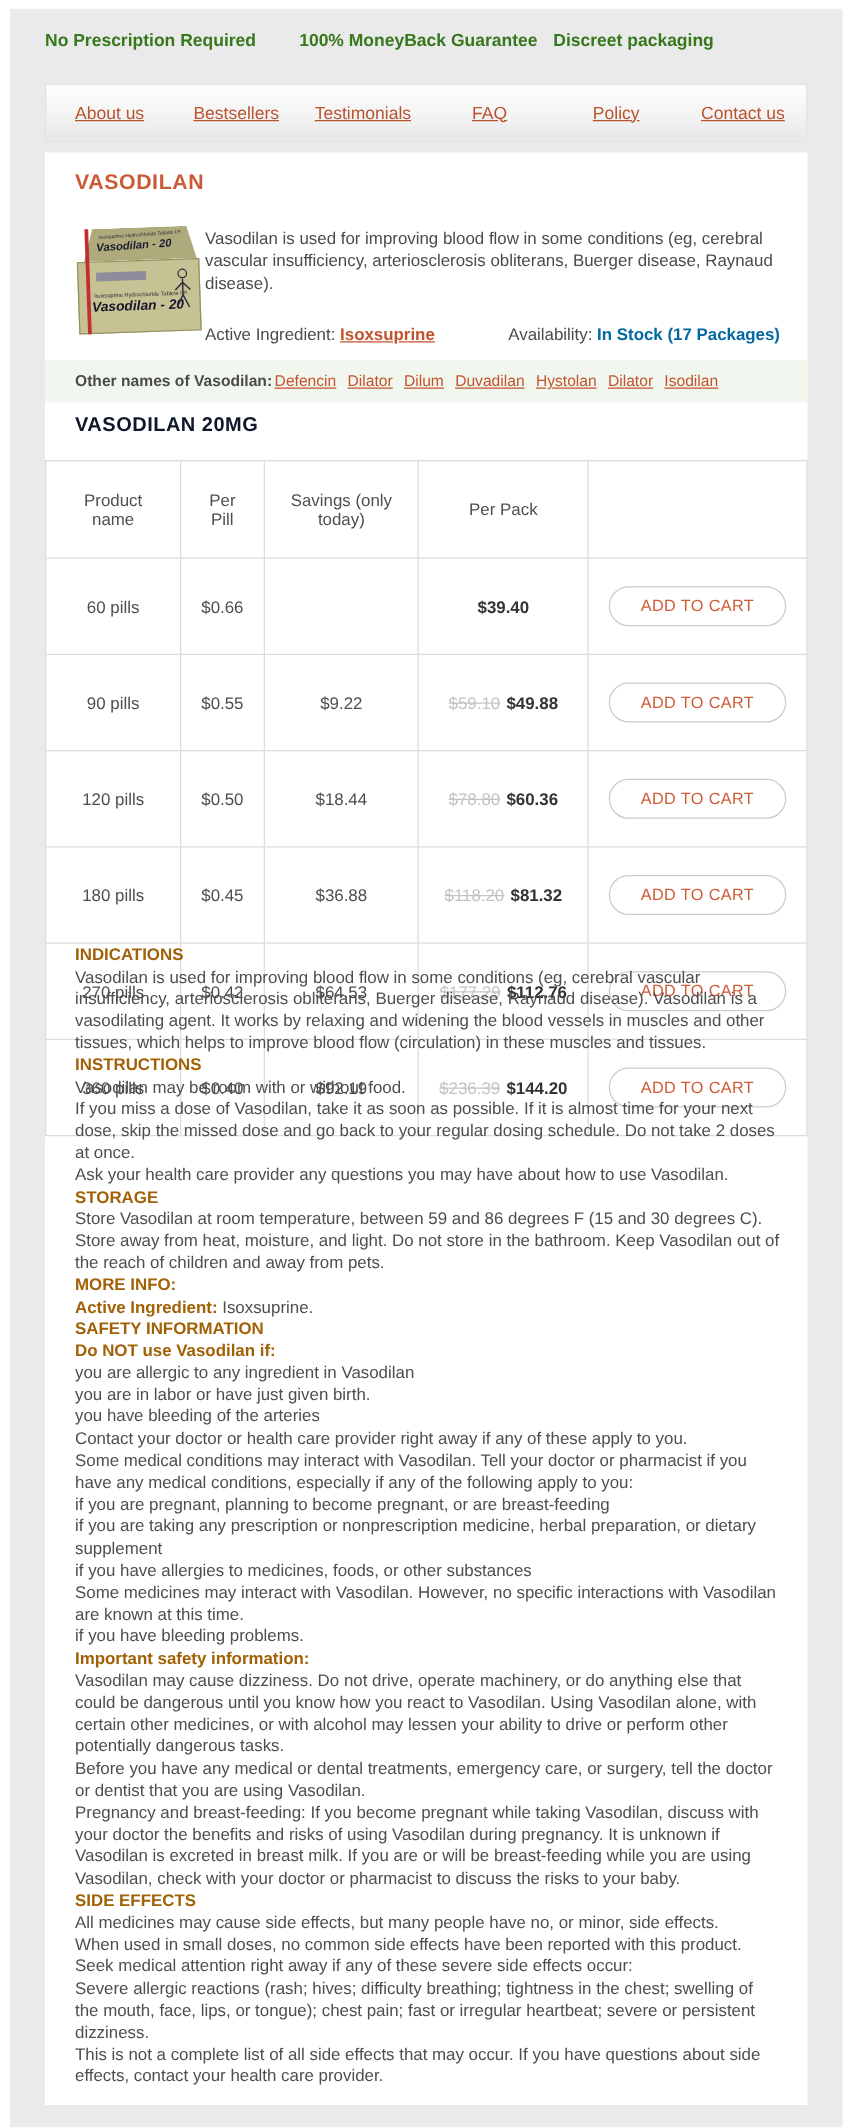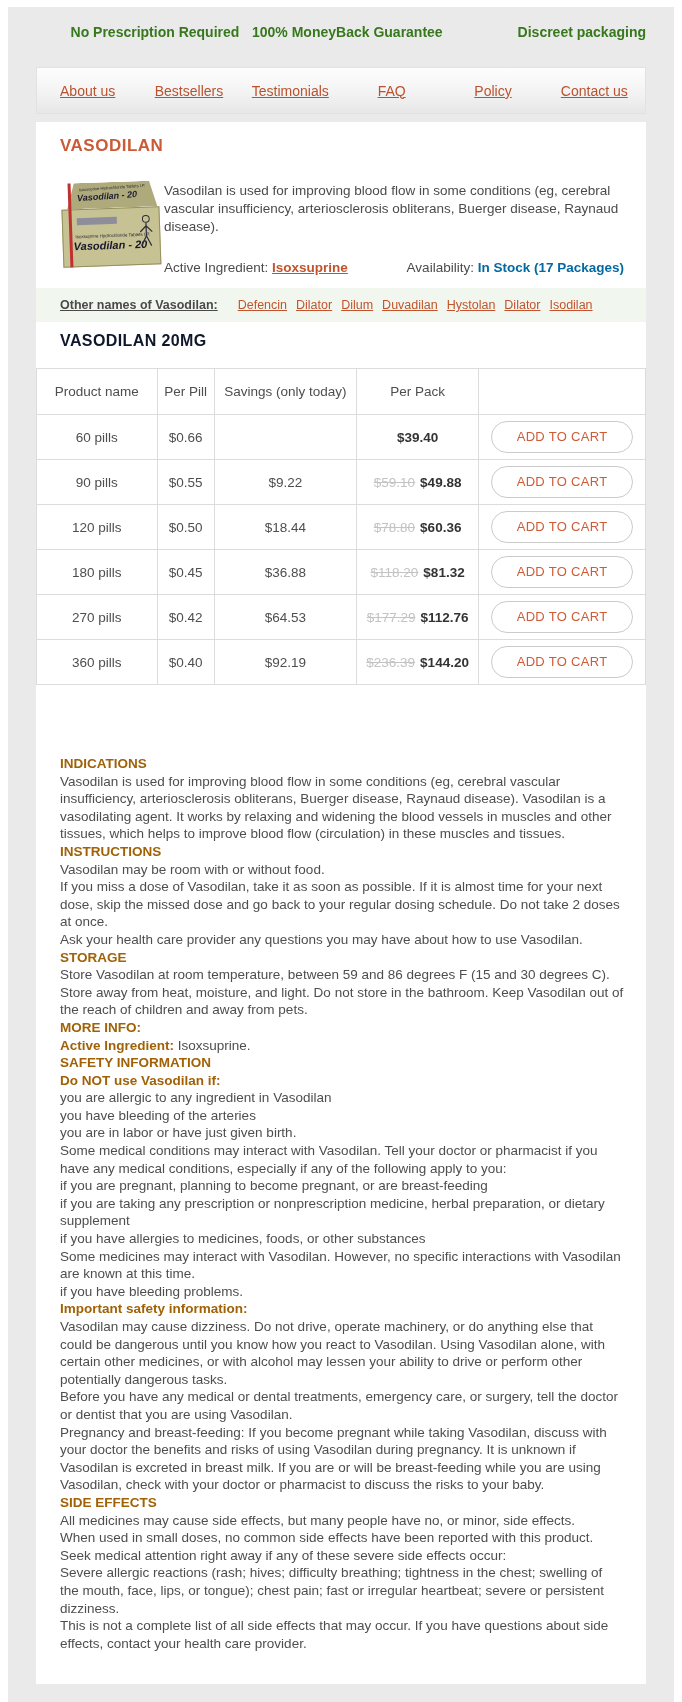--- a/index.html
+++ b/index.html
@@ -4,21 +4,21 @@
 <style>
   html,body{margin:0;padding:0;}
   body{
     width:682px;height:1702px;position:relative;background:#ffffff;
     font-family:"Liberation Sans",sans-serif;color:#4e4e4e;
   }
   .bg-band{position:absolute;left:8px;top:7px;width:666px;height:1695px;background:#eaeaeb;}
 
   
   .benefits-row{position:absolute;left:36px;top:24px;width:610px;display:flex;}
-  .benefit{flex:1;text-align:right;font-size:14px;font-weight:bold;color:#37781c;}
+  .benefit{flex:1;text-align:left;font-size:14px;font-weight:bold;color:#37781c;}
 
   
   .nav-bar{
     position:absolute;left:36px;top:67px;width:610px;height:47px;box-sizing:border-box;
     background:linear-gradient(180deg,#fdfdfd 0%,#f3f3f3 55%,#e7e7e7 100%);
     border:1px solid #e2e2e2;display:flex;align-items:center;
   }
   .nav-item{flex:1;text-align:center;}
   .nav-item a{color:#b9522e;font-size:14px;text-decoration:underline;cursor:pointer;}
 
@@ -45,30 +45,30 @@
   .box-figure{position:absolute;right:4px;top:6px;}
 
   .product-text{position:absolute;left:128px;top:60px;width:460px;}
   .product-desc{font-size:13.5px;line-height:18px;color:#4b4b4b;margin:0;}
   .ingredient-line{display:flex;justify-content:space-between;margin-top:24px;font-size:13.5px;color:#4b4b4b;}
   .ingredient-link{color:#c2542d;font-weight:bold;text-decoration:underline;cursor:pointer;}
   .stock{color:#0369a1;font-weight:bold;}
 
   .other-names{position:absolute;left:0;top:166px;width:610px;height:34px;background:#f1f7ef;
     display:flex;align-items:center;box-sizing:border-box;padding-left:24px;font-size:12.5px;}
-  .other-names .on-label{font-weight:bold;color:#4a4a4a;margin-right:20px;text-decoration:underline;}
+  .other-names .on-label{font-weight:bold;color:#4a4a4a;margin-right:2px;}
   .other-names a{color:#c2542d;text-decoration:underline;margin-right:9px;cursor:pointer;}
 
   .h2{margin:0;position:absolute;left:24px;top:210px;font-size:16px;font-weight:bold;
       color:#0f172a;letter-spacing:.4px;}
 
   
   .pricing{position:absolute;left:0;top:246px;width:610px;border-collapse:collapse;}
   .pricing th,.pricing td{border:1px solid #dcdcdc;text-align:center;font-size:13.5px;
-    color:#4e4e4e;font-weight:normal;padding:0;}
+    color:#4e4e4e;font-weight:normal;padding:16px;}
   .pricing th{height:45px;}
   .pricing td{height:44px;}
   .cell-name{font-weight:bold;color:#3c3c3c;}
   .old-price{color:#c3c3c3;text-decoration:line-through;margin-right:5px;}
   .new-price{font-weight:bold;color:#333333;}
   .cart-btn{display:inline-block;width:142px;line-height:28px;border:1px solid #cbcbcb;
     border-radius:16px;background:#ffffff;color:#ce5c36;font-size:13px;letter-spacing:.3px;
     font-family:"Liberation Sans",sans-serif;cursor:pointer;}
 
   
@@ -208,22 +208,23 @@
       <p>Vasodilan may be room with or without food.</p>
       <p>If you miss a dose of Vasodilan, take it as soon as possible. If it is almost time for your next dose, skip the missed dose and go back to your regular dosing schedule. Do not take 2 doses at once.</p>
       <p>Ask your health care provider any questions you may have about how to use Vasodilan.</p>
       <p><b>STORAGE</b></p>
       <p>Store Vasodilan at room temperature, between 59 and 86 degrees F (15 and 30 degrees C). Store away from heat, moisture, and light. Do not store in the bathroom. Keep Vasodilan out of the reach of children and away from pets.</p>
       <p><b>MORE INFO:</b></p>
       <p><b>Active Ingredient:</b> Isoxsuprine.</p>
       <p><b>SAFETY INFORMATION</b></p>
       <p><b>Do NOT use Vasodilan if:</b></p>
       <p>you are allergic to any ingredient in Vasodilan</p>
+      <p>you are in labor or have just given birth.</p>
       <p>you have bleeding of the arteries</p>
-      <p>you are in labor or have just given birth.</p>
+      <p>Contact your doctor or health care provider right away if any of these apply to you.</p>
       <p>Some medical conditions may interact with Vasodilan. Tell your doctor or pharmacist if you have any medical conditions, especially if any of the following apply to you:</p>
       <p>if you are pregnant, planning to become pregnant, or are breast-feeding</p>
       <p>if you are taking any prescription or nonprescription medicine, herbal preparation, or dietary supplement</p>
       <p>if you have allergies to medicines, foods, or other substances</p>
       <p>Some medicines may interact with Vasodilan. However, no specific interactions with Vasodilan are known at this time.</p>
       <p>if you have bleeding problems.</p>
       <p><b>Important safety information:</b></p>
       <p>Vasodilan may cause dizziness. Do not drive, operate machinery, or do anything else that could be dangerous until you know how you react to Vasodilan. Using Vasodilan alone, with certain other medicines, or with alcohol may lessen your ability to drive or perform other potentially dangerous tasks.</p>
       <p>Before you have any medical or dental treatments, emergency care, or surgery, tell the doctor or dentist that you are using Vasodilan.</p>
       <p>Pregnancy and breast-feeding: If you become pregnant while taking Vasodilan, discuss with your doctor the benefits and risks of using Vasodilan during pregnancy. It is unknown if Vasodilan is excreted in breast milk. If you are or will be breast-feeding while you are using Vasodilan, check with your doctor or pharmacist to discuss the risks to your baby.</p>

